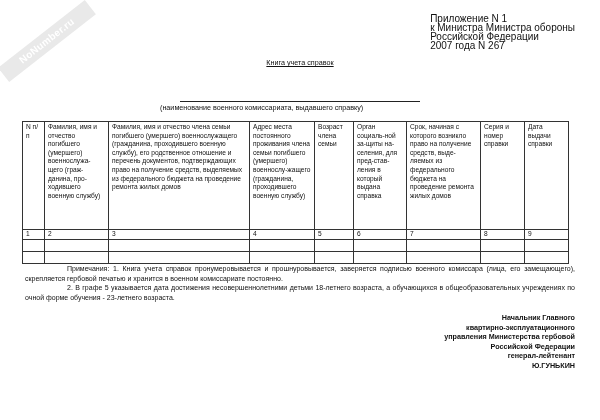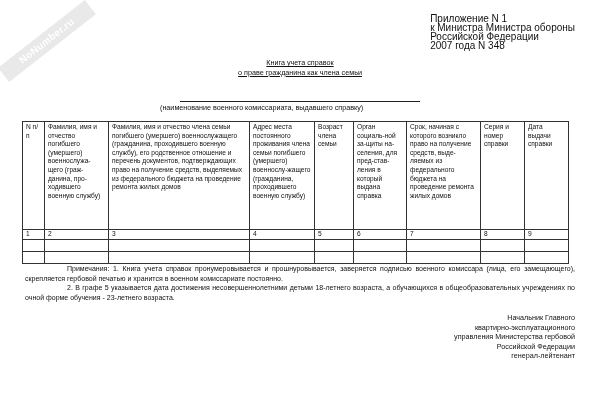--- a/index.html
+++ b/index.html
@@ -34,38 +34,37 @@
   }
   tr.header-row td { height: 105px; }
   tr.num-row td { height: 8px; padding: 0 3px; }
   tr.empty-row td { height: 9px; }
   .notes {
     position: absolute; left: 25px; top: 264px; width: 550px; font-size: 7px; line-height: 9.5px; text-align: justify;
   }
   .notes p { margin: 0; }
   .notes .indent { text-indent: 42px; }
   .signature {
-    position: absolute; right: 25px; top: 313px; text-align: right; font-size: 7.2px; line-height: 9.5px;
+    position: absolute; right: 25px; top: 313px; text-align: right; font-size: 7.2px; line-height: 9.5px; font-weight: bold;
   }
 </style>
 </head>
 <body>
 
 <div class="watermark">NoNumber.ru</div>
 
 <div class="appendix">
   <div>Приложение N 1</div>
   <div>к Министра Министра обороны</div>
   <div>Российской Федерации</div>
-  <div>2007 года N 348</div>
+  <div>2007 года N 267</div>
 </div>
 
 <div class="book-title">
   <div>Книга учета справок</div>
-  <div>о праве гражданина как члена семьи</div>
 </div>
 
 <div class="issuer-line"></div>
 <div class="issuer-caption">(наименование военного комиссариата, выдавшего справку)</div>
 
 <table class="register">
   <colgroup>
     <col style="width:22px">
       <col style="width:64px">
       <col style="width:141px">
@@ -128,13 +127,14 @@
   <p class="indent">Примечания: 1. Книга учета справок пронумеровывается и прошнуровывается, заверяется подписью военного комиссара (лица, его замещающего), скрепляется гербовой печатью и хранится в военном комиссариате постоянно.</p>
   <p class="indent">2. В графе 5 указывается дата достижения несовершеннолетними детьми 18-летнего возраста, а обучающихся в общеобразовательных учреждениях по очной форме обучения - 23-летнего возраста.</p>
 </div>
 
 <div class="signature">
   <div>Начальник Главного</div>
   <div>квартирно-эксплуатационного</div>
   <div>управления Министерства гербовой</div>
   <div>Российской Федерации</div>
   <div>генерал-лейтенант</div>
+  <div>Ю.ГУНЬКИН</div>
 </div>
 
 </body></html>

